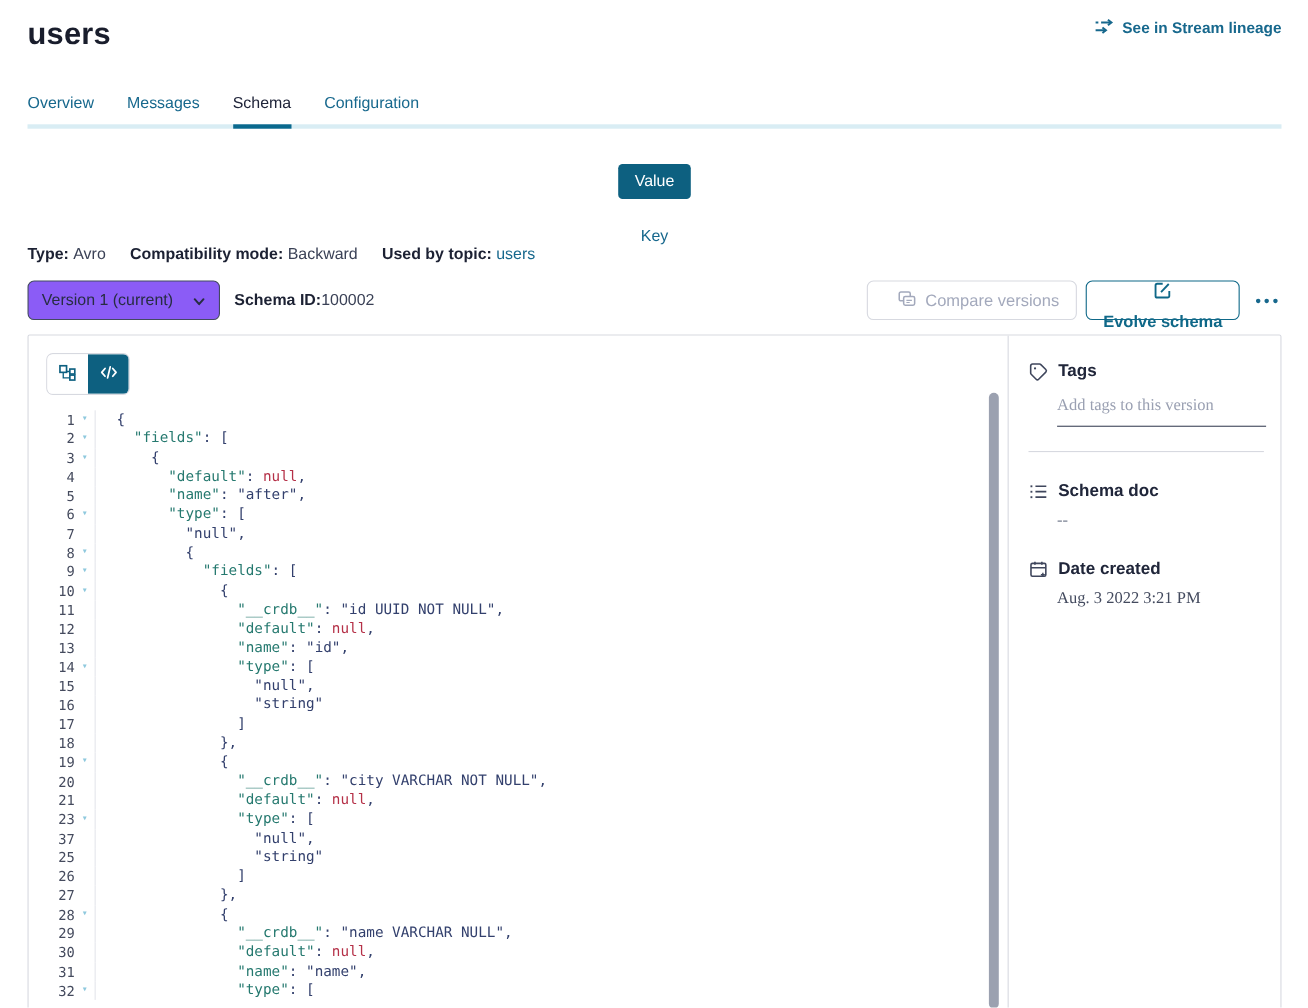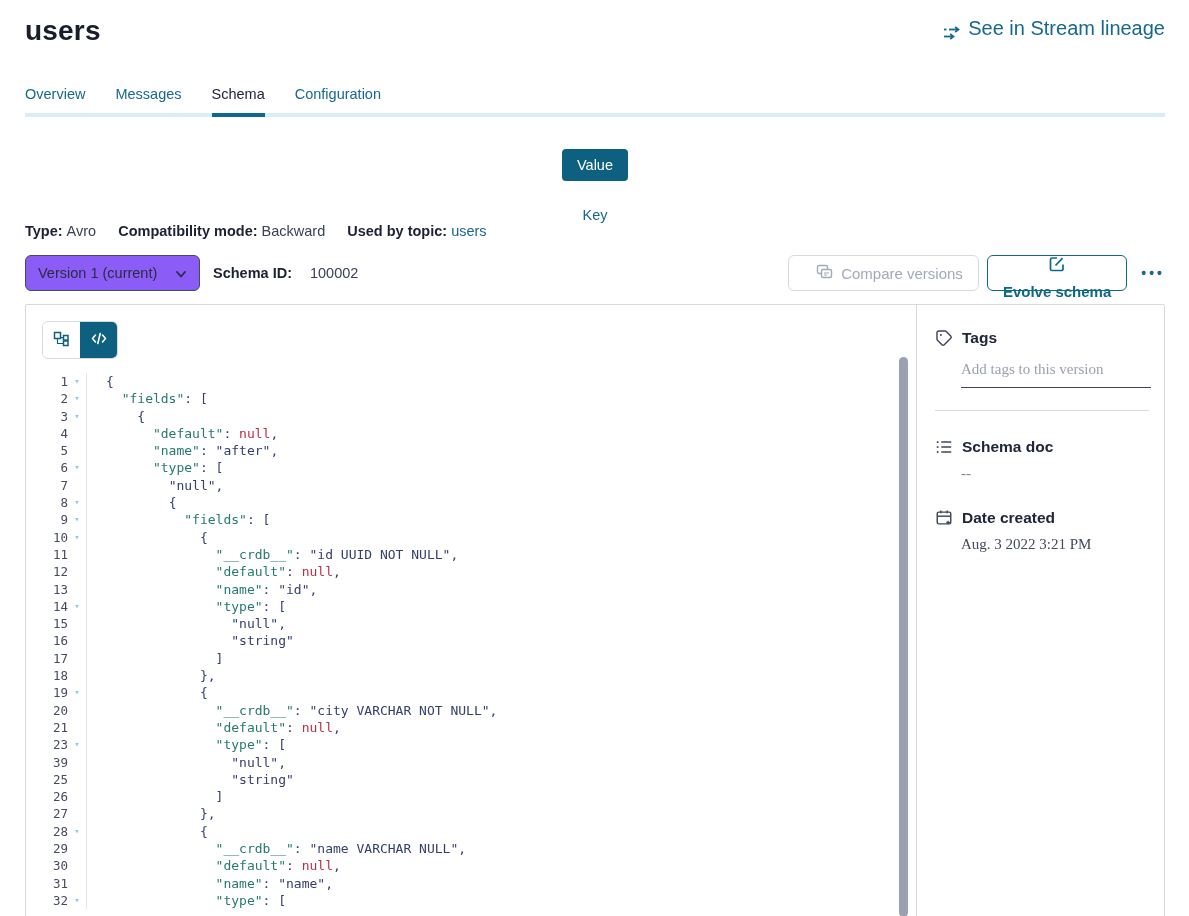--- a/index.html
+++ b/index.html
@@ -18,21 +18,21 @@
     --fold:#8fc9de;
   }
   *{box-sizing:border-box;margin:0;padding:0;}
   html,body{width:1189px;height:916px;overflow:hidden;background:#ffffff;
     font-family:"Liberation Sans","DejaVu Sans",sans-serif;color:var(--ink);}
   .page{padding:12px 24px 0 25px;height:916px;}
 
   
   .hdr{display:flex;justify-content:space-between;align-items:flex-start;}
   .title{font-size:28px;font-weight:700;letter-spacing:.2px;color:#191d2c;line-height:38px;}
-  .lineage{display:flex;align-items:flex-end;gap:7px;color:var(--link);font-size:20px;font-weight:400;margin-top:5px;cursor:pointer;}
+  .lineage{display:flex;align-items:flex-start;gap:7px;color:var(--link);font-size:14px;font-weight:700;margin-top:5px;cursor:pointer;}
   .lineage svg{display:block;}
 
   
   .tabs{display:flex;gap:30px;margin-top:36px;border-bottom:4px solid var(--underline-light);}
   .tab{position:relative;font-size:14.5px;color:var(--link);padding-bottom:11px;cursor:pointer;}
   .tab.active{color:#20253a;font-weight:500;}
   .tab.active::after{content:"";position:absolute;left:0;right:0;bottom:-4px;height:4px;background:#0a698e;}
 
   
   .vk{display:flex;align-items:center;gap:26px;margin-top:32px;flex-direction:column;}
@@ -44,21 +44,21 @@
   .meta{display:flex;gap:22px;font-size:14.5px;color:var(--ink-soft);align-items:center;}
   .meta b{color:#1c2133;font-weight:700;margin-right:4px;}
   .meta .lnk{color:var(--link);cursor:pointer;}
 
   
   .controls{display:flex;align-items:center;margin-top:16px;}
   .select{position:relative;width:175px;height:36px;border:1px solid #434a60;border-radius:6px;
     display:flex;align-items:center;padding:0 12px;font-size:14.5px;color:#272d42;cursor:pointer;background:#8b5cf6;}
   .select svg{position:absolute;right:11px;top:11px;}
   .schema-id{margin-left:13px;font-size:14.5px;color:var(--ink-soft);}
-  .schema-id b{color:#1c2133;margin-right:18px;}
+  .schema-id b{color:#1c2133;margin-right:0;}
   .spacer{flex:1;}
   .btn{display:flex;align-items:center;gap:8px;height:36px;border-radius:6px;background:#fff;
     font-size:15px;padding:0 15px;cursor:pointer;font-family:inherit;}
   .btn-compare{border:1px solid var(--border);color:#a3a9bc;font-weight:400;padding-left:27px;}
   .btn-evolve{border:1px solid #0f6888;color:#0f6888;font-weight:700;margin-left:8px;flex-direction:column;}
   .more{color:var(--link);font-size:14px;font-weight:700;letter-spacing:3px;margin-left:14px;cursor:pointer;}
 
   
   .main{margin-top:13px;height:614px;border:1px solid var(--border);border-radius:2px;display:flex;overflow:hidden;}
   .code-pane{flex:1;position:relative;padding:16px 0 0 16px;overflow:hidden;}
@@ -207,21 +207,21 @@
           <div class="cl"><span class="ln">13</span><span class="fold"></span><span class="ct">              <span class="tk-k">"name"</span><span class="tk-p">: </span><span class="tk-s">"id"</span><span class="tk-p">,</span></span></div>
           <div class="cl"><span class="ln">14</span><span class="fold">▾</span><span class="ct">              <span class="tk-k">"type"</span><span class="tk-p">: [</span></span></div>
           <div class="cl"><span class="ln">15</span><span class="fold"></span><span class="ct">                <span class="tk-s">"null"</span><span class="tk-p">,</span></span></div>
           <div class="cl"><span class="ln">16</span><span class="fold"></span><span class="ct">                <span class="tk-s">"string"</span></span></div>
           <div class="cl"><span class="ln">17</span><span class="fold"></span><span class="ct">              <span class="tk-p">]</span></span></div>
           <div class="cl"><span class="ln">18</span><span class="fold"></span><span class="ct">            <span class="tk-p">},</span></span></div>
           <div class="cl"><span class="ln">19</span><span class="fold">▾</span><span class="ct">            <span class="tk-p">{</span></span></div>
           <div class="cl"><span class="ln">20</span><span class="fold"></span><span class="ct">              <span class="tk-k">"__crdb__"</span><span class="tk-p">: </span><span class="tk-s">"city VARCHAR NOT NULL"</span><span class="tk-p">,</span></span></div>
           <div class="cl"><span class="ln">21</span><span class="fold"></span><span class="ct">              <span class="tk-k">"default"</span><span class="tk-p">: </span><span class="tk-n">null</span><span class="tk-p">,</span></span></div>
           <div class="cl"><span class="ln">23</span><span class="fold">▾</span><span class="ct">              <span class="tk-k">"type"</span><span class="tk-p">: [</span></span></div>
-          <div class="cl"><span class="ln">39</span><span class="fold"></span><span class="ct">                <span class="tk-s">"null"</span><span class="tk-p">,</span></span></div>
+          <div class="cl"><span class="ln">37</span><span class="fold"></span><span class="ct">                <span class="tk-s">"null"</span><span class="tk-p">,</span></span></div>
           <div class="cl"><span class="ln">25</span><span class="fold"></span><span class="ct">                <span class="tk-s">"string"</span></span></div>
           <div class="cl"><span class="ln">26</span><span class="fold"></span><span class="ct">              <span class="tk-p">]</span></span></div>
           <div class="cl"><span class="ln">27</span><span class="fold"></span><span class="ct">            <span class="tk-p">},</span></span></div>
           <div class="cl"><span class="ln">28</span><span class="fold">▾</span><span class="ct">            <span class="tk-p">{</span></span></div>
           <div class="cl"><span class="ln">29</span><span class="fold"></span><span class="ct">              <span class="tk-k">"__crdb__"</span><span class="tk-p">: </span><span class="tk-s">"name VARCHAR NULL"</span><span class="tk-p">,</span></span></div>
           <div class="cl"><span class="ln">30</span><span class="fold"></span><span class="ct">              <span class="tk-k">"default"</span><span class="tk-p">: </span><span class="tk-n">null</span><span class="tk-p">,</span></span></div>
           <div class="cl"><span class="ln">31</span><span class="fold"></span><span class="ct">              <span class="tk-k">"name"</span><span class="tk-p">: </span><span class="tk-s">"name"</span><span class="tk-p">,</span></span></div>
           <div class="cl"><span class="ln">32</span><span class="fold">▾</span><span class="ct">              <span class="tk-k">"type"</span><span class="tk-p">: [</span></span></div>
         </div>
 

